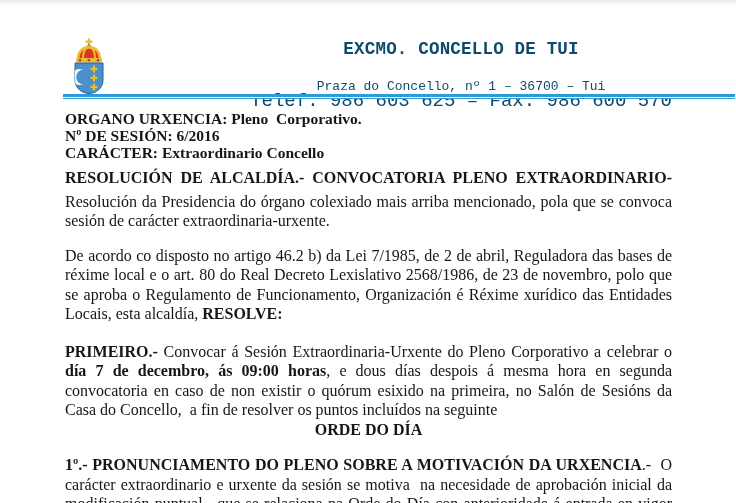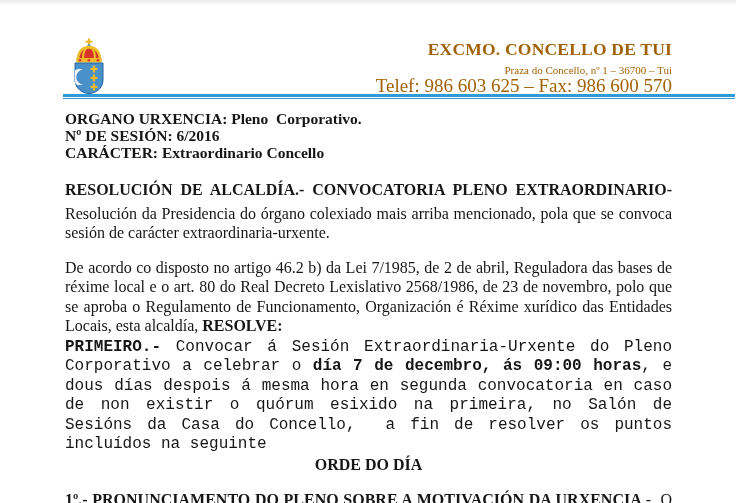--- a/index.html
+++ b/index.html
@@ -18,56 +18,56 @@
     background: linear-gradient(#ebebeb, #ffffff);
   }
 
   
   .crest {
     position: absolute; left: 70px; top: 38px;
     width: 38px; height: 58px;
   }
   .letterhead {
     position: absolute; top: 39px; right: 64px;
-    text-align: right;
-    font-family: Liberation Serif, serif;
-    color: #a16207;
+    text-align: center;
+    font-family: Liberation Mono, monospace;
+    color: #0c4a6e;
   }
   .org-name  { font-size: 17.5px; font-weight: bold; line-height: 20px; letter-spacing: 0.2px; }
-  .org-addr  { font-size: 11px; line-height: 15px; margin-top: 4px; }
+  .org-addr  { font-size: 13px; line-height: 15px; margin-top: 20px; }
   .org-phone { font-size: 19px; line-height: 15px; }
 
   .blue-rule {
     position: absolute; top: 94px; left: 63px; right: 1px;
     height: 1px; background: #ffffff;
     border-top: 3px solid #2e9bd8;
     border-bottom: 1px solid #2e9bd8;
   }
 
   
   .doc {
     position: absolute; left: 65px; top: 110px; width: 607px;
     font-size: 16px; line-height: 19.5px;
   }
   .meta-line {
     font-weight: bold; font-size: 15.5px; line-height: 17px;
     white-space: pre-wrap;
   }
-  .res-heading { font-weight: bold; margin-top: 19px; }
+  .res-heading { font-weight: bold; margin-top: 7px; }
   .res-heading .l1 { text-align: justify; text-align-last: justify; }
   .res-heading .l2 { text-align: left; }
 
   .para {
     text-align: justify;
     white-space: pre-wrap;
     margin: 0;
   }
   .para.p-intro    { margin-top: 4px; }
   .para.p-legal    { margin-top: 15px; }
-  .para.p-primeiro { margin-top: 2px; font-family: Liberation Mono, monospace; }
+  .para.p-primeiro { margin-top: 18px; }
   .orde-heading {
     font-weight: bold; text-align: center; margin-top: 0;
   }
   .para.p-item1    { margin-top: 15px; }
   b { font-weight: bold; }
 </style>
 </head>
 <body>
 
 <div class="top-shade"></div>

